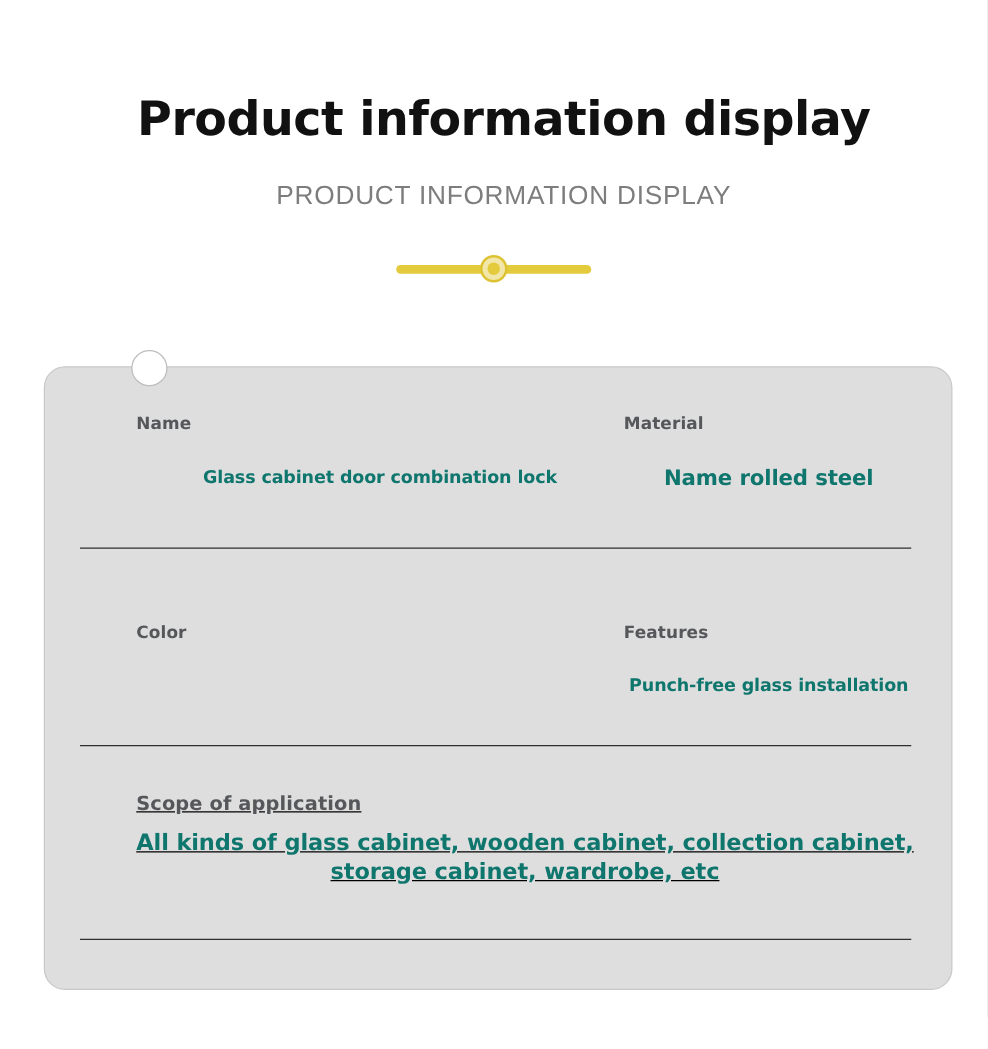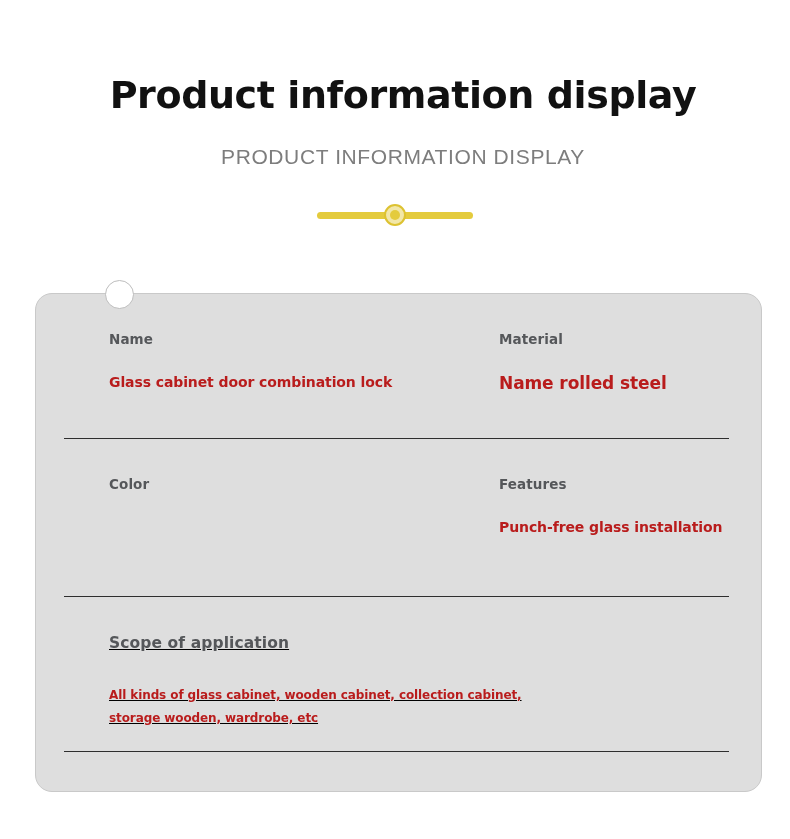--- a/index.html
+++ b/index.html
@@ -119,21 +119,21 @@
   }
 
   
   .spec-row {
     position: absolute;
     left: 73px;
     width: 622px;
     display: flex;
   }
   .spec-row.row-1 { top: 37px; }
-  .spec-row.row-2 { top: 182px; }
+  .spec-row.row-2 { top: 204px; }
   .spec-row.row-3 { top: 340px; }
 
   .spec-col { box-sizing: border-box; }
   .spec-col.col-left  { width: 390px; }
   .spec-col.col-right { width: 232px; }
   .spec-col.col-full  { width: 622px; text-decoration: underline; }
 
   .spec-label {
     font-size: 13.5px;
     line-height: 17px;
@@ -144,32 +144,33 @@
   }
   .spec-label.lg {
     font-size: 15.5px;
     line-height: 19px;
   }
   .spec-value {
     margin-top: 24px;
     font-size: 14px;
     line-height: 20px;
     font-weight: bold;
-    color: #b91c1c;
+    color: #0f766e;
     font-family: "DejaVu Sans", "Liberation Sans", sans-serif;
     letter-spacing: -0.1px;
+    text-align: center;
   }
   .spec-value.lg {
     font-size: 17px;
     line-height: 22px;
   }
   .spec-value.xl {
-    font-size: 12px;
+    font-size: 18px;
     line-height: 23px;
-    margin-top: 31px;
+    margin-top: 10px;
   }
   .spec-value .vline { display: block; }
 
   
   .spec-sep {
     position: absolute;
     left: 28px;
     width: 665px;
     height: 0;
     border-top: 1.6px solid #2e2e2e;
@@ -222,21 +223,21 @@
       </div>
     </div>
 
     <div class="spec-sep sep-2"></div>
 
     <div class="spec-row row-3">
       <div class="spec-col col-full">
         <div class="spec-label lg">Scope of application</div>
         <div class="spec-value xl">
           <span class="vline">All kinds of glass cabinet, wooden cabinet, collection cabinet,</span>
-          <span class="vline">storage wooden, wardrobe, etc</span>
+          <span class="vline">storage cabinet, wardrobe, etc</span>
         </div>
       </div>
     </div>
 
     <div class="spec-sep sep-3"></div>
 
   </div>
 </div>
 
 </body></html>

